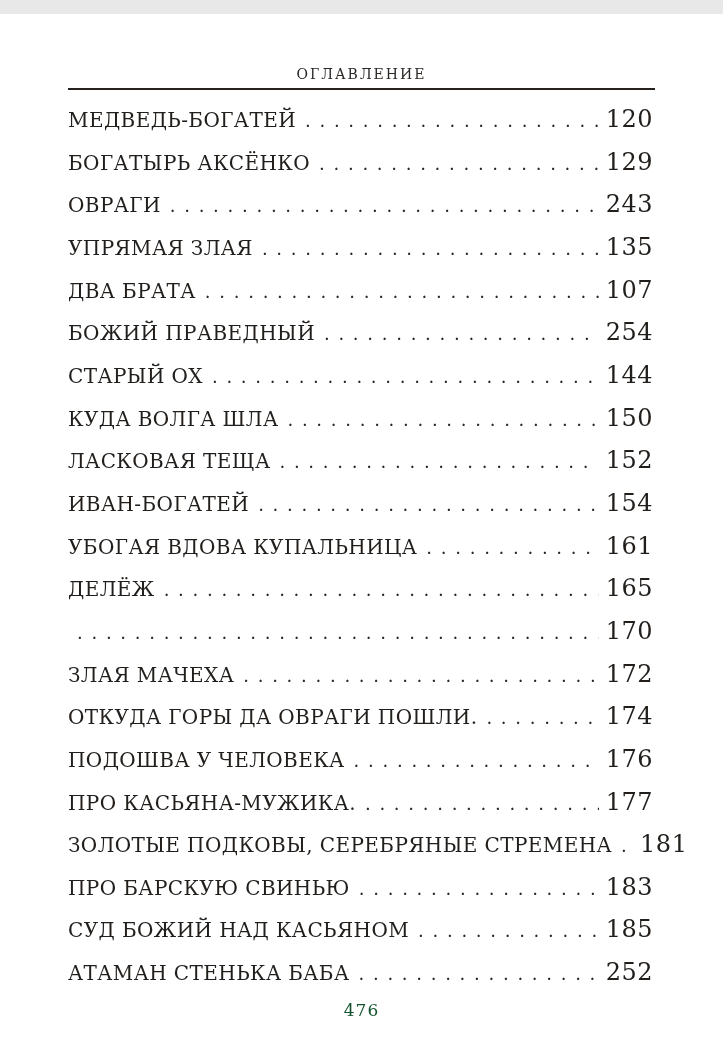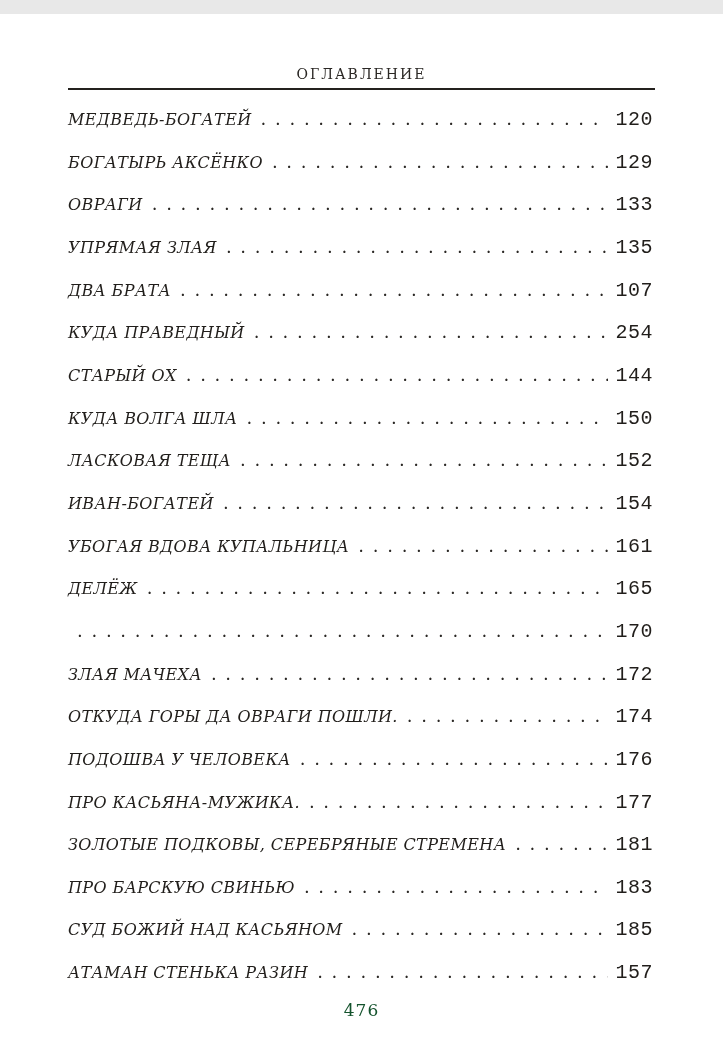--- a/index.html
+++ b/index.html
@@ -45,43 +45,41 @@
     right: 70px;
   }
   .toc-row {
     display: flex;
     align-items: baseline;
     height: 42.66px;
     line-height: 42.66px;
     white-space: nowrap;
   }
   .toc-title {
-    font-size: 16px;
+    font-size: 20px;
     letter-spacing: 0.4px;
     flex: 0 0 auto;
-    font-style: italic;
   }
   .toc-leader {
     flex: 1 1 auto;
     overflow: hidden;
     margin: 0 7px 0 9px;
     min-width: 12px;
   }
   .toc-leader::after {
     content: ". . . . . . . . . . . . . . . . . . . . . . . . . . . . . . . . . . . . . . . . . . . . . . . . . . . . . . . . . . . . . . . . . . . . . .";
     font-size: 18px;
     letter-spacing: 1.5px;
     color: #2a2724;
   }
   .toc-page {
     flex: 0 0 auto;
-    font-size: 20px;
+    font-size: 24px;
     letter-spacing: 0.5px;
     text-align: right;
-    font-family: Liberation Mono, monospace;
   }
   .folio {
     position: absolute;
     top: 986px;
     left: 0;
     right: 0;
     text-align: center;
     font-size: 17px;
     letter-spacing: 1px;
     color: #14532d;
@@ -105,37 +103,37 @@
 
   <div class="toc-row">
     <span class="toc-title">БОГАТЫРЬ АКСЁНКО</span>
     <span class="toc-leader"></span>
     <span class="toc-page">129</span>
   </div>
 
   <div class="toc-row">
     <span class="toc-title">ОВРАГИ</span>
     <span class="toc-leader"></span>
-    <span class="toc-page">133</span>
+    <span class="toc-page">243</span>
   </div>
 
   <div class="toc-row">
     <span class="toc-title">УПРЯМАЯ ЗЛАЯ</span>
     <span class="toc-leader"></span>
     <span class="toc-page">135</span>
   </div>
 
   <div class="toc-row">
     <span class="toc-title">ДВА БРАТА</span>
     <span class="toc-leader"></span>
     <span class="toc-page">107</span>
   </div>
 
   <div class="toc-row">
-    <span class="toc-title">КУДА ПРАВЕДНЫЙ</span>
+    <span class="toc-title">БОЖИЙ ПРАВЕДНЫЙ</span>
     <span class="toc-leader"></span>
     <span class="toc-page">254</span>
   </div>
 
   <div class="toc-row">
     <span class="toc-title">СТАРЫЙ ОХ</span>
     <span class="toc-leader"></span>
     <span class="toc-page">144</span>
   </div>
 
@@ -210,20 +208,20 @@
     <span class="toc-page">183</span>
   </div>
 
   <div class="toc-row">
     <span class="toc-title">СУД БОЖИЙ НАД КАСЬЯНОМ</span>
     <span class="toc-leader"></span>
     <span class="toc-page">185</span>
   </div>
 
   <div class="toc-row">
-    <span class="toc-title">АТАМАН СТЕНЬКА РАЗИН</span>
-    <span class="toc-leader"></span>
-    <span class="toc-page">157</span>
+    <span class="toc-title">АТАМАН СТЕНЬКА БАБА</span>
+    <span class="toc-leader"></span>
+    <span class="toc-page">252</span>
   </div>
 </div>
 
   <div class="folio">476</div>
 </div>
 
 </body></html>

